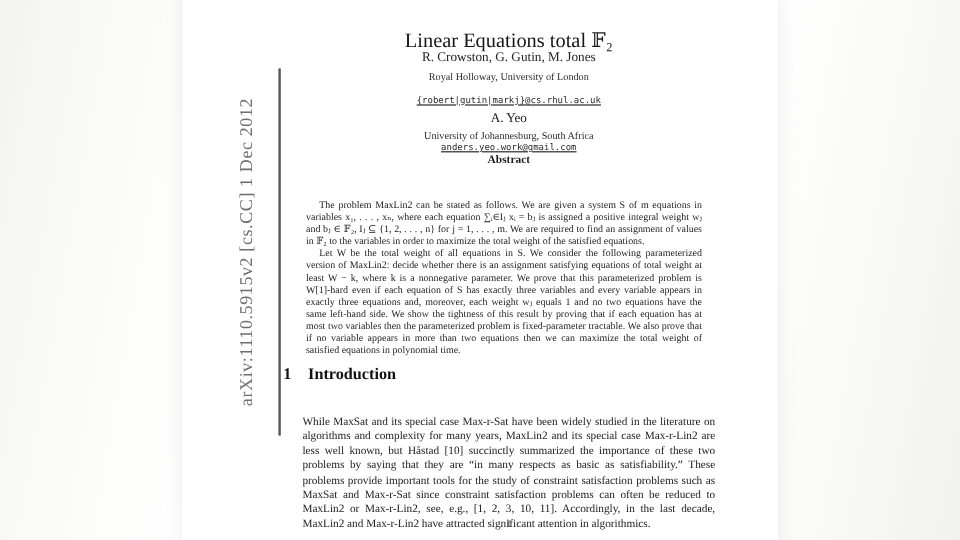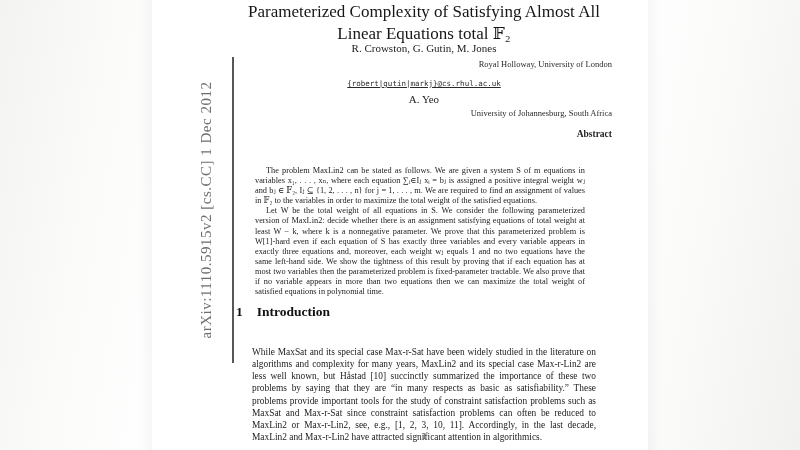--- a/index.html
+++ b/index.html
@@ -21,28 +21,28 @@
     text-align:center; white-space:nowrap;
   }
   .margin-rule {
     position:absolute; left:232px; top:57px; width:1.5px; height:306px;
     background: rgba(45,45,45,0.8);
   }
   .content { position:absolute; left:236px; top:0; width:376px; height:450px; }
   .content > div { position:absolute; left:0; width:100%; }
   .title-block { top:1px; text-align:center; font-size:17px; line-height:22px; color:#161616; }
   .authors { top:42px; text-align:center; font-size:11px; color:#222; }
-  .affil { text-align:right; font-size:8.5px; color:#2a2a2a; }
+  .affil { text-align:center; font-size:8.5px; color:#2a2a2a; }
   .affil-1a { top:59px; } .affil-1b { top:69px; }
   .email { text-align:center; font-family:"DejaVu Sans Mono","Liberation Mono",monospace; font-size:7.5px; color:#2a2a2a;text-decoration:underline; }
   .email-1 { top:79px; }
   .authors-2 { top:93px; }
   .affil-2 { top:108px; }
   .email-2 { top:118px; }
-  .abs-head { top:129px; text-align:right; font-weight:bold; font-size:9.5px; }
+  .abs-head { top:129px; text-align:center; font-weight:bold; font-size:9.5px; }
   .abs-body {
     top:143px; left:19px !important; width:330px !important;
     font-size:8.3px; line-height:10.1px; text-align:justify; color:#222;margin-top:23px;
   }
   .abs-body p { margin:0; text-indent:11px; }
   .sec-head { top:304px; font-size:13.5px; font-weight:bold; color:#111; }
   .sec-head .sec-gap { display:inline-block; width:14px; }
   .intro-body {
     top:330px; font-size:9.4px; line-height:12.15px; text-align:justify; color:#222;
   }
@@ -54,30 +54,31 @@
 
 <div class="canvas">
   <div class="sheet"></div>
 
   <div class="arxiv-stamp">arXiv:1110.5915v2  [cs.CC]  1 Dec 2012</div>
   <div class="margin-rule"></div>
 
   <div class="content">
 
     <div class="title-block">
-      <span>Parameterized Complexity of Satisfying Almost All</span><br>
+      <br>
       <span>Linear Equations total 𝔽₂</span>
     </div>
 
     <div class="authors">R. Crowston, G. Gutin, M. Jones</div>
     <div class="affil affil-1a">Royal Holloway, University of London</div>
     <div class="email email-1">{robert|gutin|markj}@cs.rhul.ac.uk</div>
 
     <div class="authors authors-2">A. Yeo</div>
     <div class="affil affil-2">University of Johannesburg, South Africa</div>
+    <div class="email email-2">anders.yeo.work@gmail.com</div>
 
     <div class="abs-head">Abstract</div>
 
     <div class="abs-body">
       <p>The problem MaxLin2 can be stated as follows. We are given a system S of m equations in variables x₁, . . . , xₙ, where each equation ∑ᵢ∈Iⱼ xᵢ = bⱼ is assigned a positive integral weight wⱼ and bⱼ ∈ 𝔽₂, Iⱼ ⊆ {1, 2, . . . , n} for j = 1, . . . , m. We are required to find an assignment of values in 𝔽₂ to the variables in order to maximize the total weight of the satisfied equations.</p>
       <p>Let W be the total weight of all equations in S. We consider the following parameterized version of MaxLin2: decide whether there is an assignment satisfying equations of total weight at least W − k, where k is a nonnegative parameter. We prove that this parameterized problem is W[1]-hard even if each equation of S has exactly three variables and every variable appears in exactly three equations and, moreover, each weight wⱼ equals 1 and no two equations have the same left-hand side. We show the tightness of this result by proving that if each equation has at most two variables then the parameterized problem is fixed-parameter tractable. We also prove that if no variable appears in more than two equations then we can maximize the total weight of satisfied equations in polynomial time.</p>
     </div>
 
     <div class="sec-head">
       <span>1</span><span class="sec-gap"></span><span>Introduction</span>

